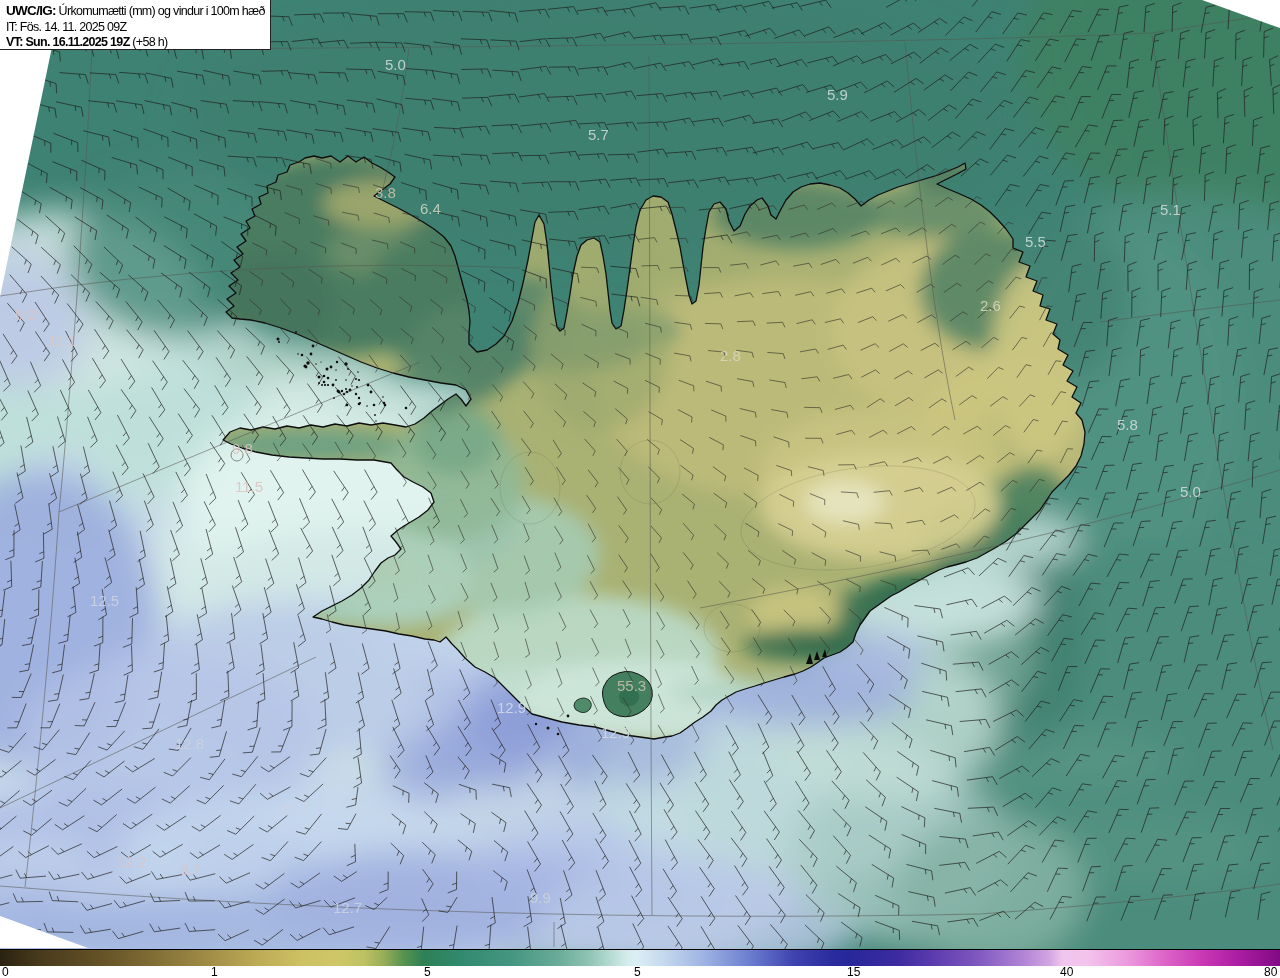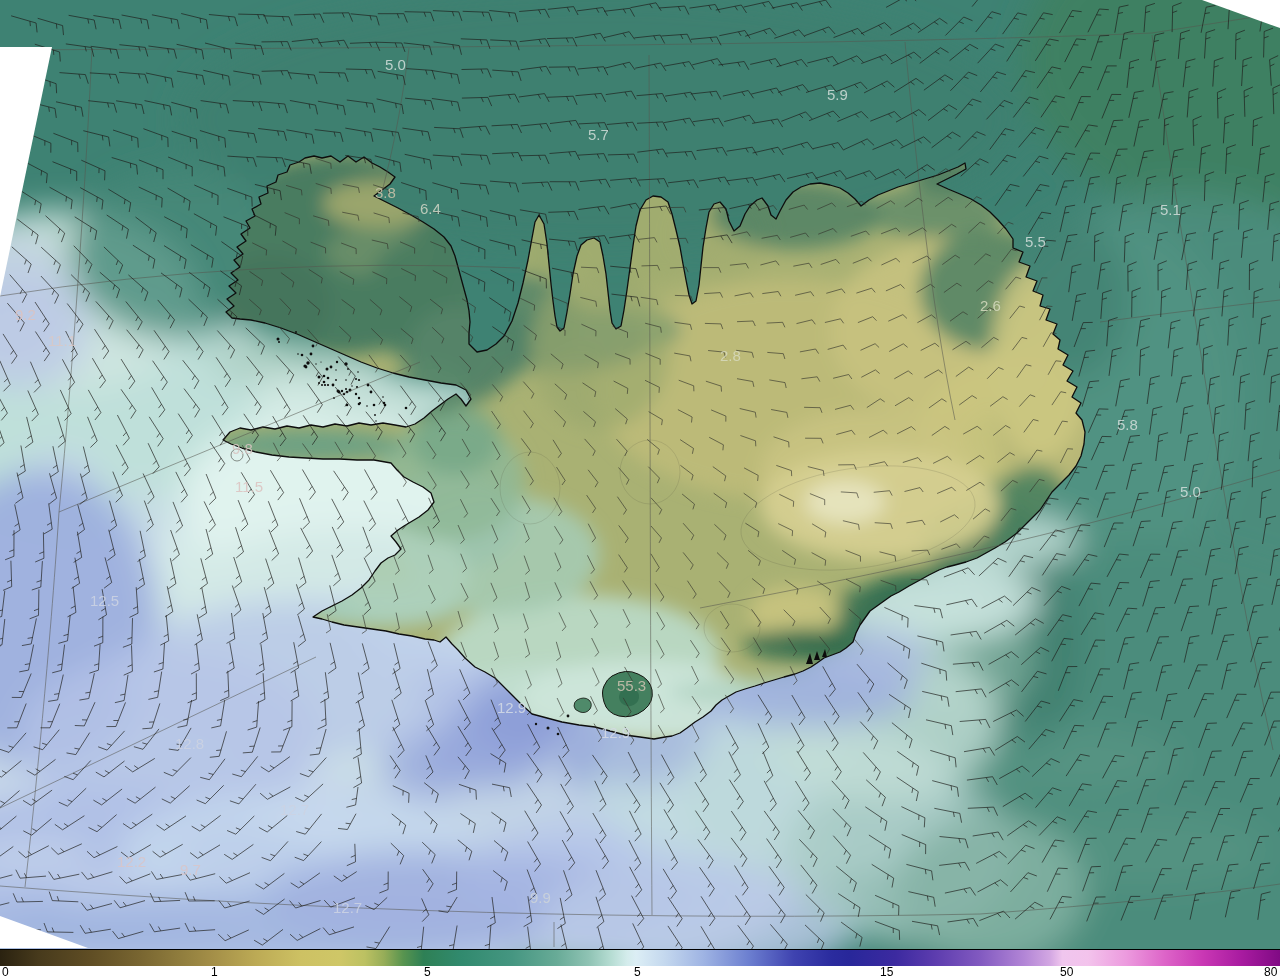--- a/index.html
+++ b/index.html
@@ -259,22 +259,23 @@
         <text x="280" y="815" font-size="15" fill="#ccd3e2" fill-opacity=".88">12.7</text>
         <text x="117" y="867" font-size="15" fill="#d8c5c8" fill-opacity=".88">12.2</text>
         <text x="180" y="875" font-size="15" fill="#d8c5c8" fill-opacity=".88">9.7</text>
         <text x="333" y="913" font-size="15" fill="#ccd3e2" fill-opacity=".88">12.7</text>
         <text x="530" y="903" font-size="15" fill="#ccd3da" fill-opacity=".88">9.9</text>
 <polygon points="0,47 52,47 0,297" fill="#fff"></polygon>
 <polygon points="0,916 88,948 0,948" fill="#fff"></polygon>
 <polygon points="1202,0 1280,0 1280,28" fill="#fff"></polygon>
 </g>
 </svg>
+<div id="titlebox"><b style="font-size:13.5px">UWC/IG:</b> Úrkomumætti (mm) og vindur i 100m hæð<br>IT: Fös. 14. 11. 2025 09Z<br><b>VT: Sun. 16.11.2025 19Z</b> (+58 h)</div>
 <div id="cbar"></div>
 <div id="clabels">
       <span style="left:2px">0</span>
       <span style="left:211px">1</span>
       <span style="left:424px">5</span>
       <span style="left:634px">5</span>
-      <span style="left:880px">15</span>
-      <span style="left:1060px">50</span>
+      <span style="left:847px">15</span>
+      <span style="left:1060px">40</span>
       <span style="left:1264px">80</span>
     </div>
 </div>
 </body></html>

